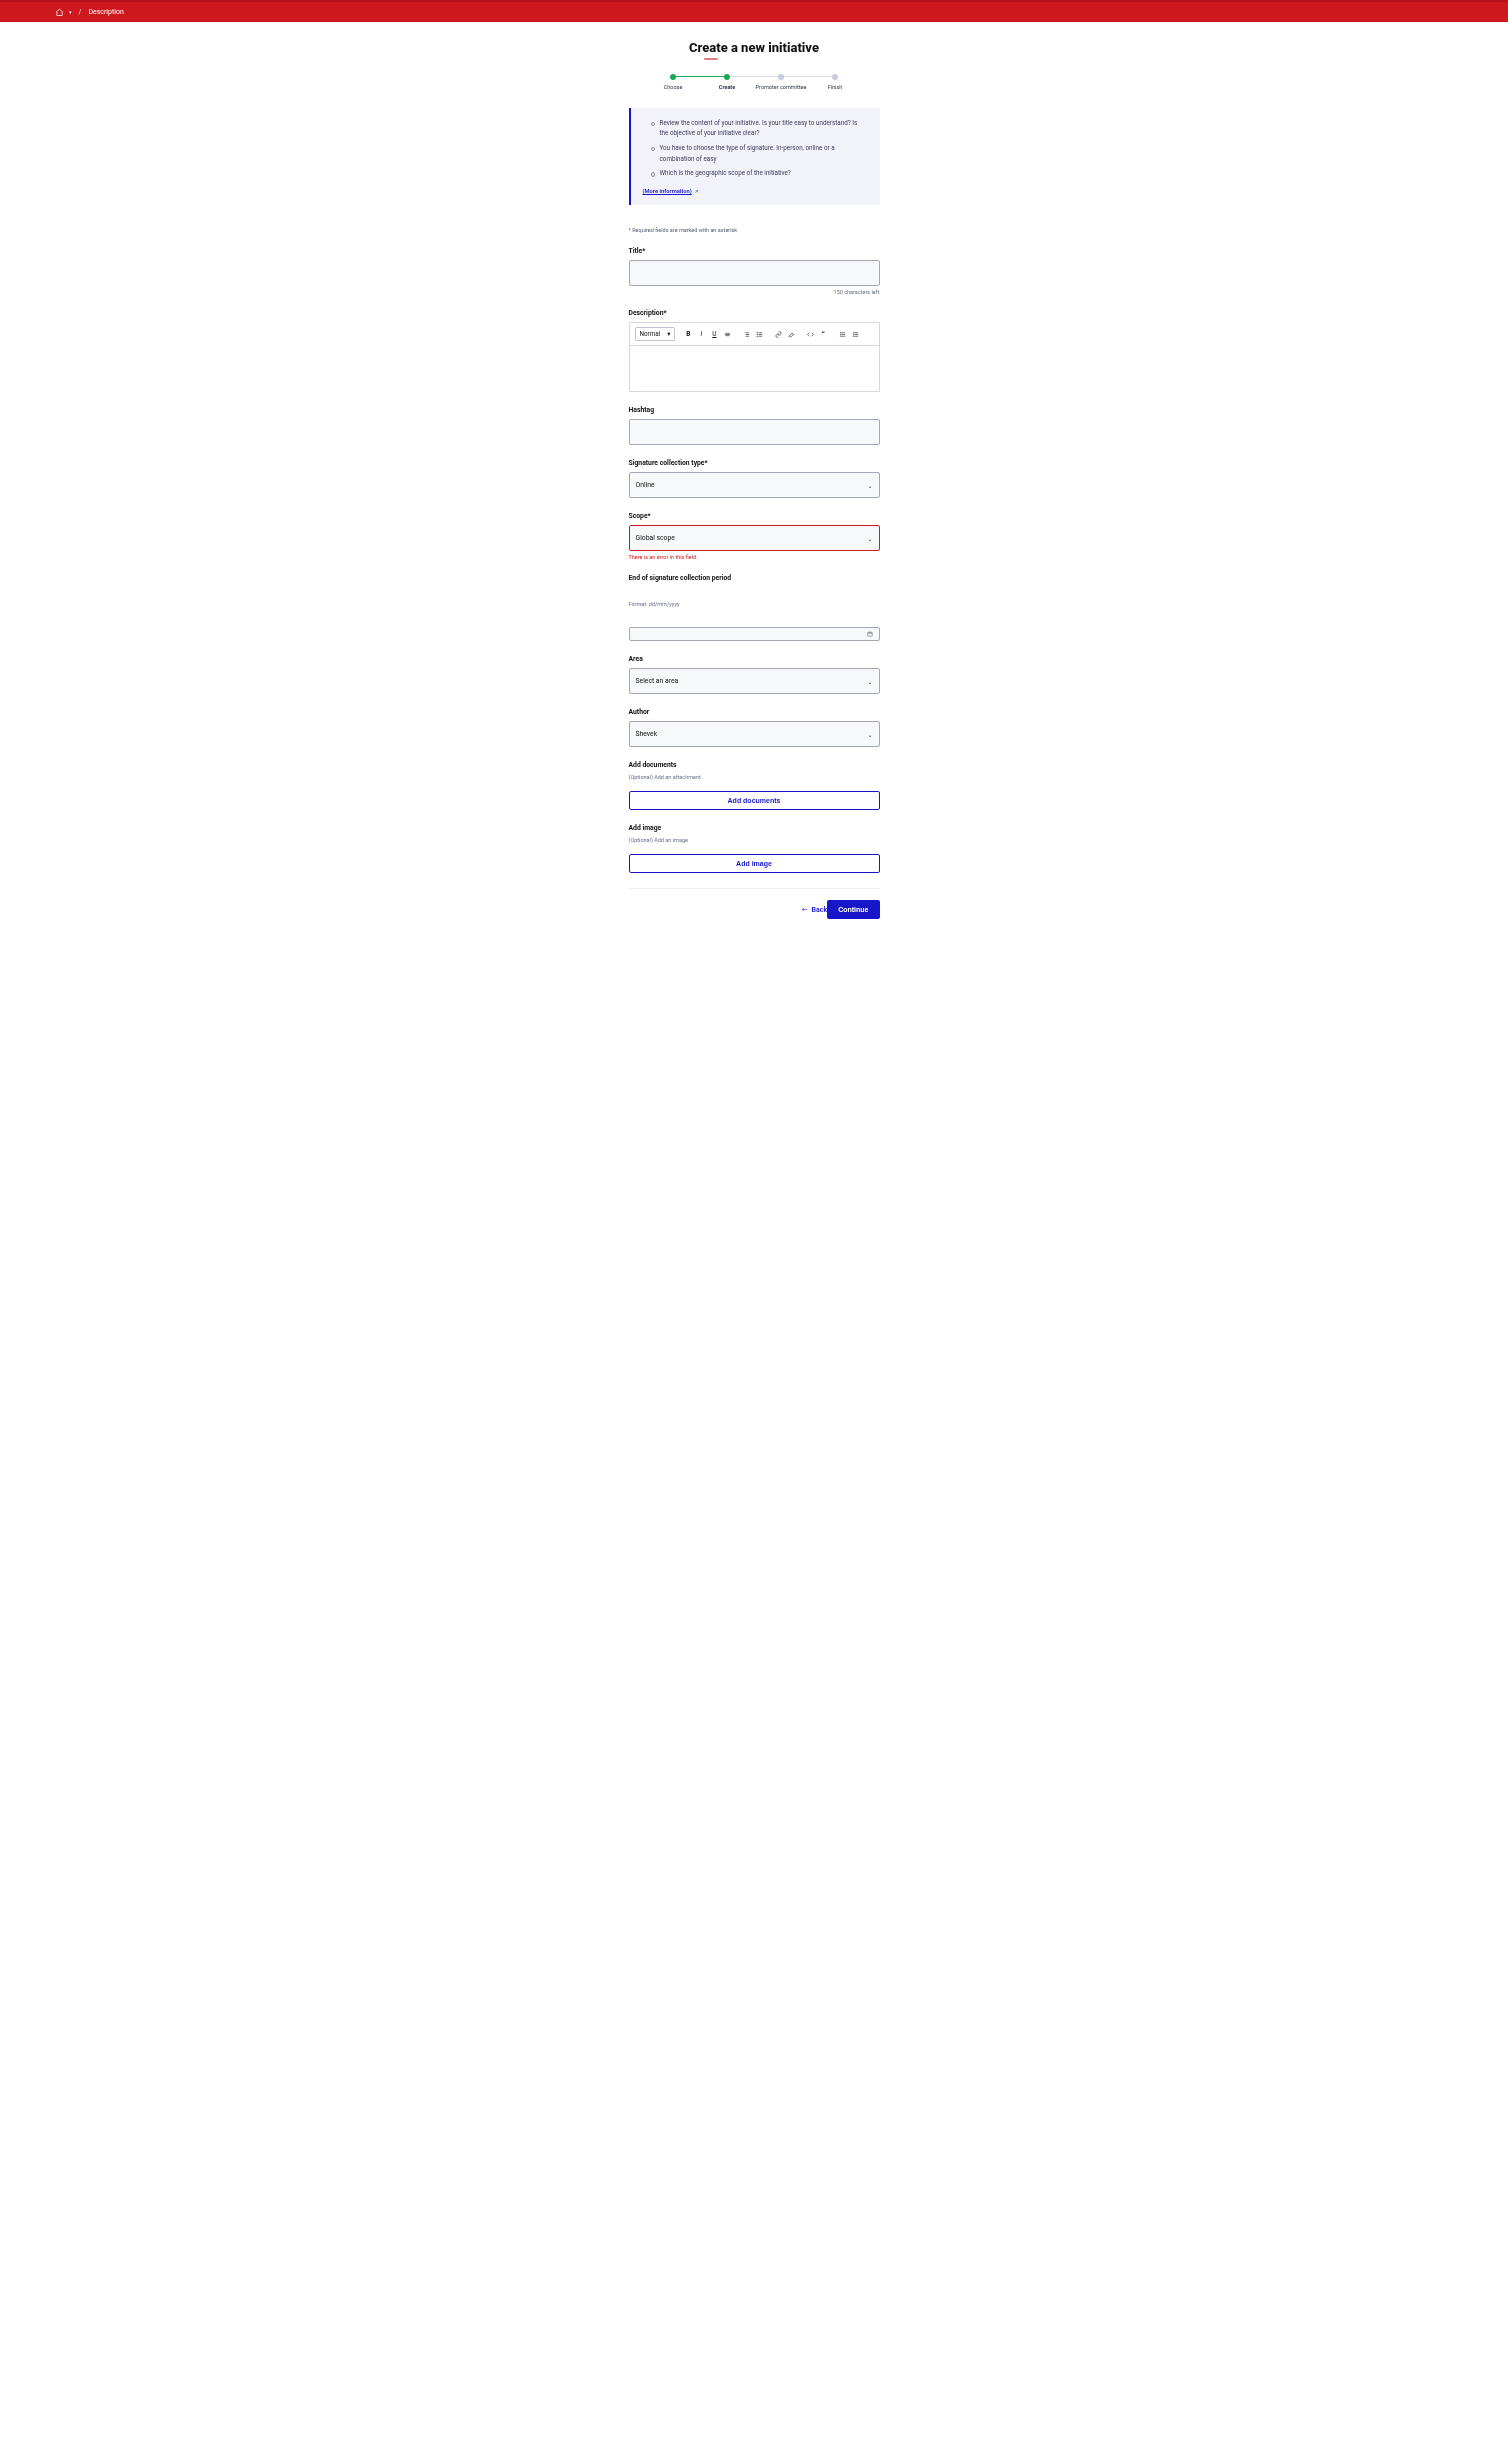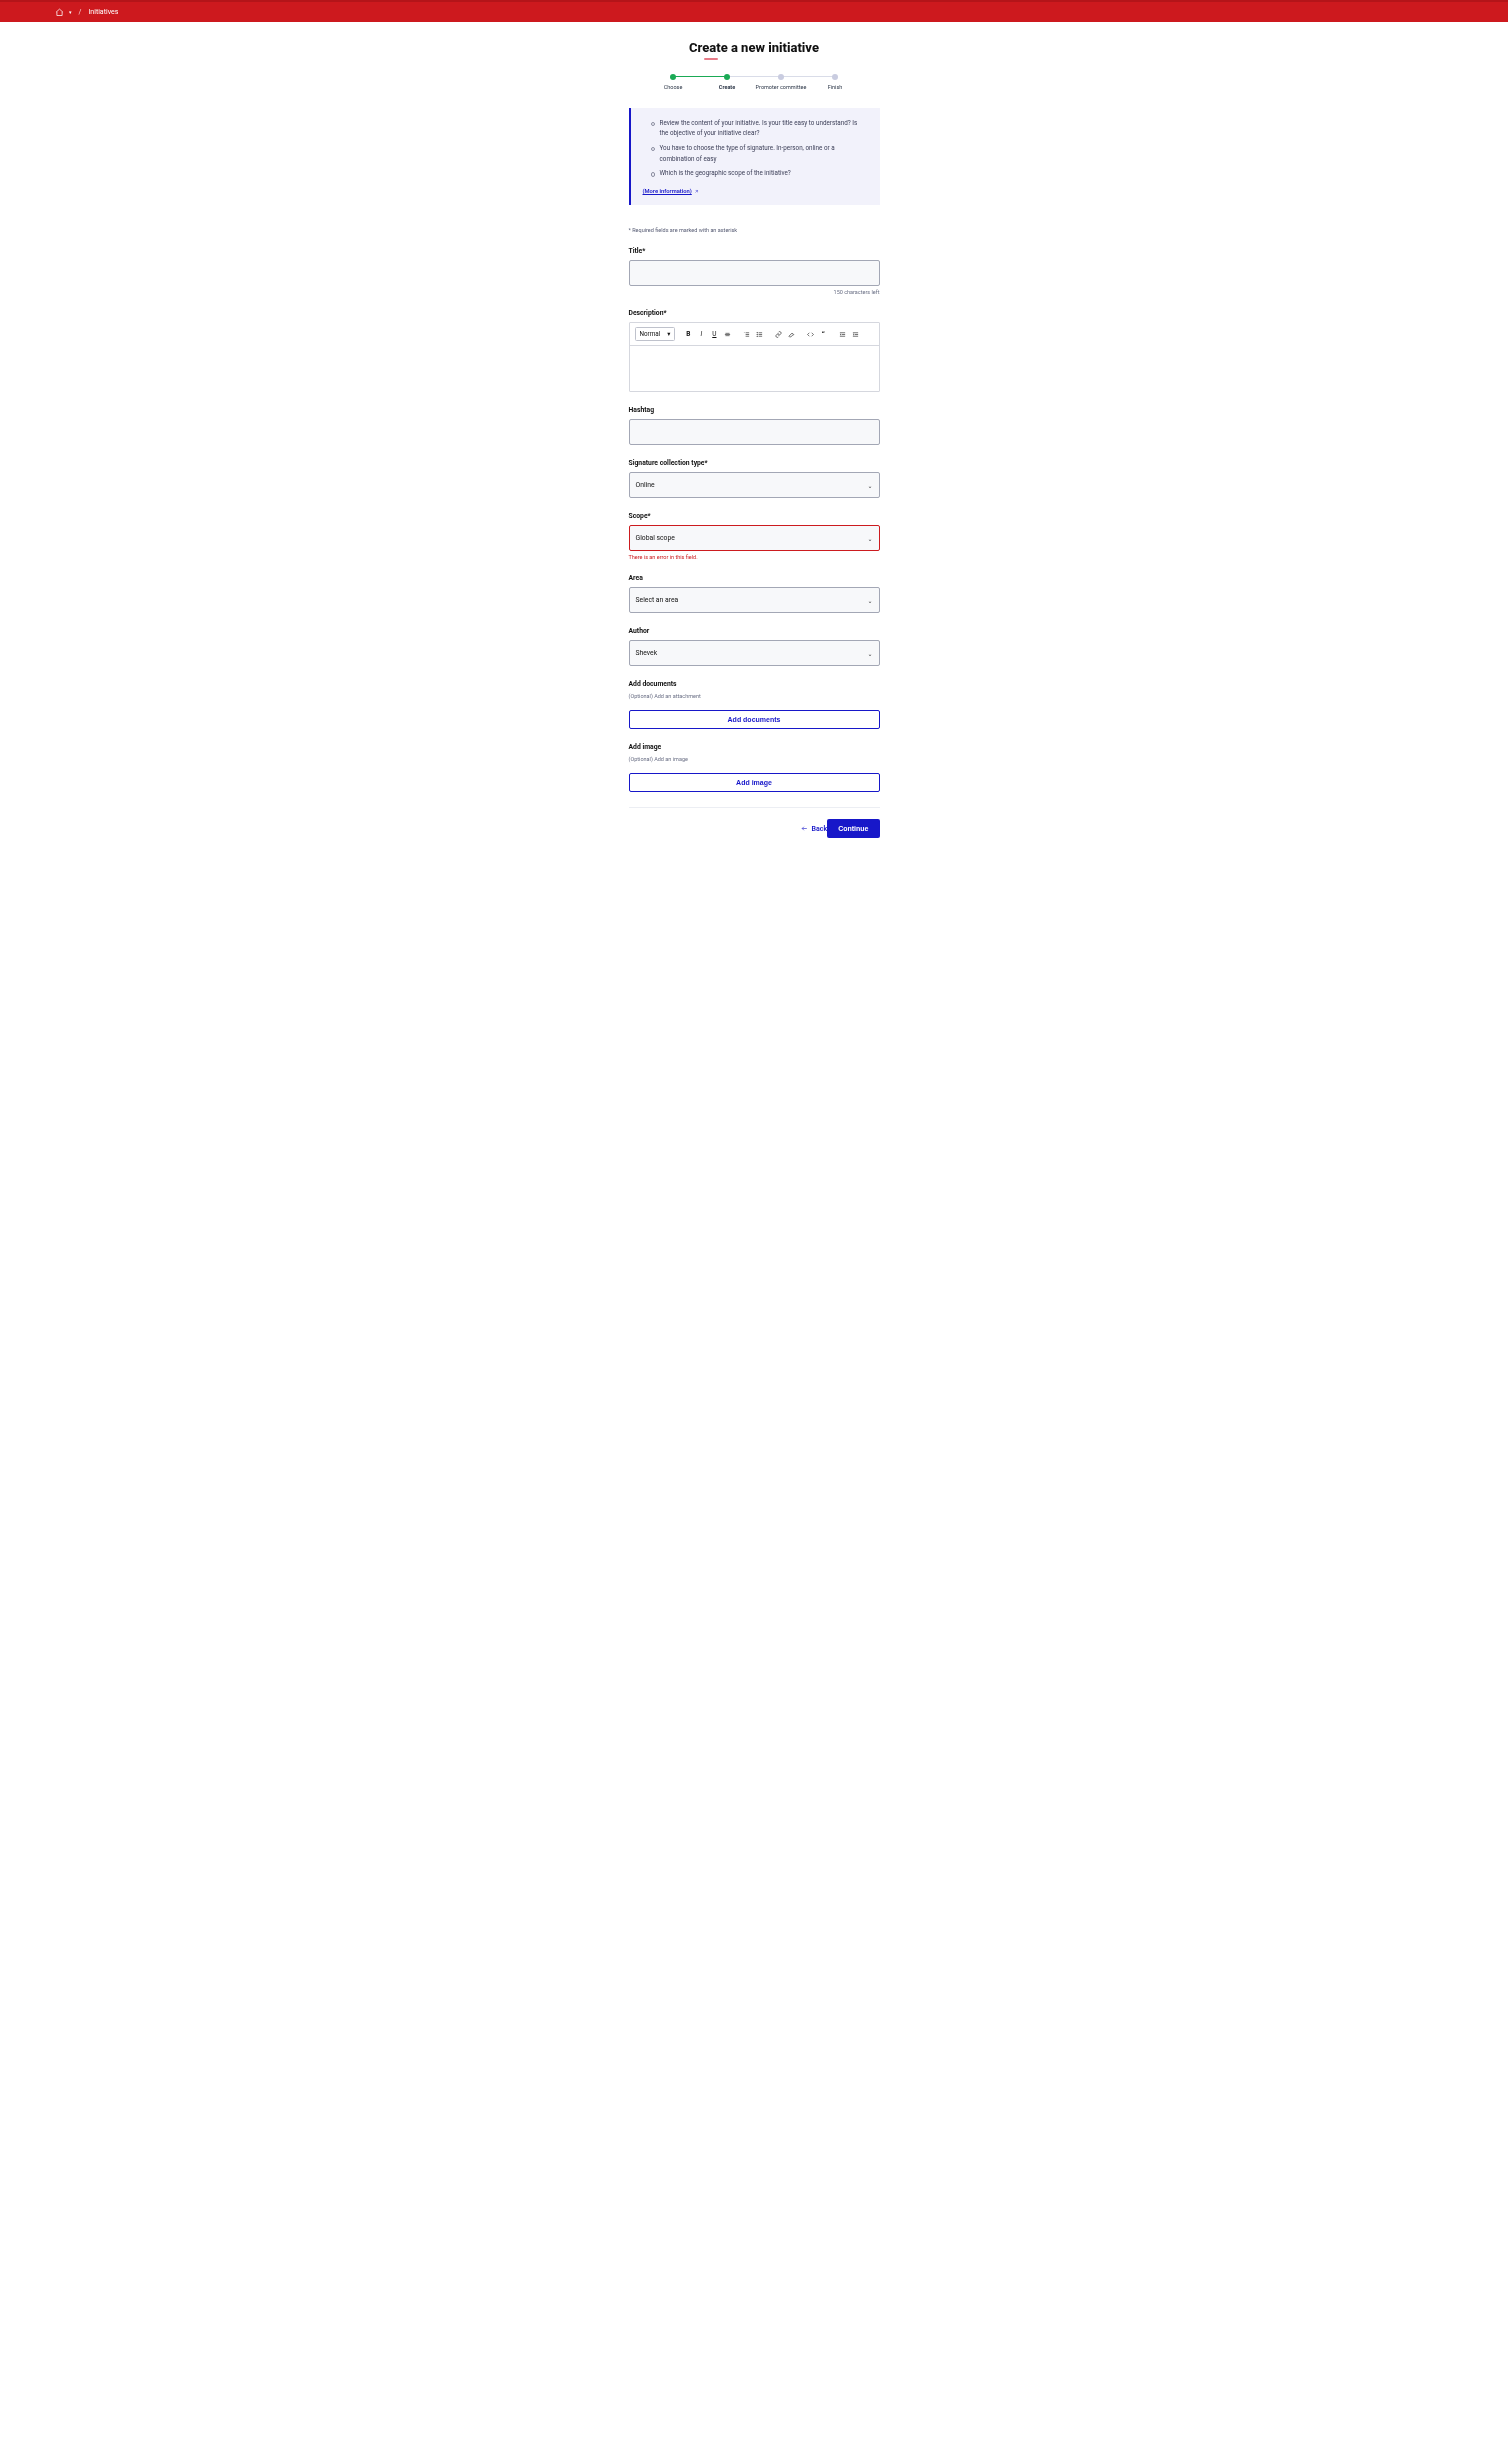--- a/index.html
+++ b/index.html
@@ -229,21 +229,21 @@
 
 <div class="header">
   <span class="home-icon">
     <svg width="9" height="9" viewBox="0 0 24 24" fill="none" stroke="#fff" stroke-width="2">
         <path d="M3 11l9-8 9 8"></path>
         <path d="M5 10v10h14V10"></path>
       </svg>
   </span>
   <span class="chevron">▾</span>
   <span class="sep">/</span>
-  <a class="crumb">Initiatives</a>
+  <a class="crumb">Description</a>
 </div>
 
 <div class="page">
   <h1 class="page-title">Create a new initiative</h1>
   <div class="title-underline"></div>
 
   <div class="stepper">
     <div class="step completed">
       <div class="dot"></div>
       <div class="line"></div>
@@ -391,20 +391,37 @@
 
     <div class="field">
       <label class="field-label">Scope*</label>
       <div class="select error">
         <span>Global scope</span>
         <span class="chev">⌄</span>
       </div>
       <div class="error-text">There is an error in this field.</div>
     </div>
 
+    <div class="field">
+      <label class="field-label">End of signature collection period</label>
+      <div style="height:12px"></div>
+      <div class="field-help">Format: dd/mm/yyyy</div>
+      <div style="height:12px"></div>
+      <div class="input date-input" style="justify-content:space-between; display:flex; height:14px;">
+        <span></span>
+        <span class="cal-icon">
+          <svg width="6" height="6" viewBox="0 0 24 24" fill="none" stroke="#555" stroke-width="2">
+              <rect x="3" y="5" width="18" height="16" rx="2"></rect>
+              <line x1="3" y1="9" x2="21" y2="9"></line>
+              <line x1="8" y1="3" x2="8" y2="7"></line>
+              <line x1="16" y1="3" x2="16" y2="7"></line>
+            </svg>
+        </span>
+      </div>
+    </div>
 
     <div class="field">
       <label class="field-label">Area</label>
       <div class="select">
         <span>Select an area</span>
         <span class="chev">⌄</span>
       </div>
     </div>
 
     <div class="field">

